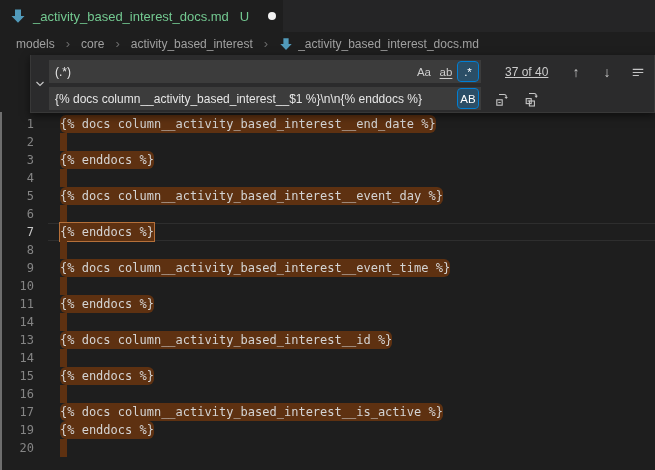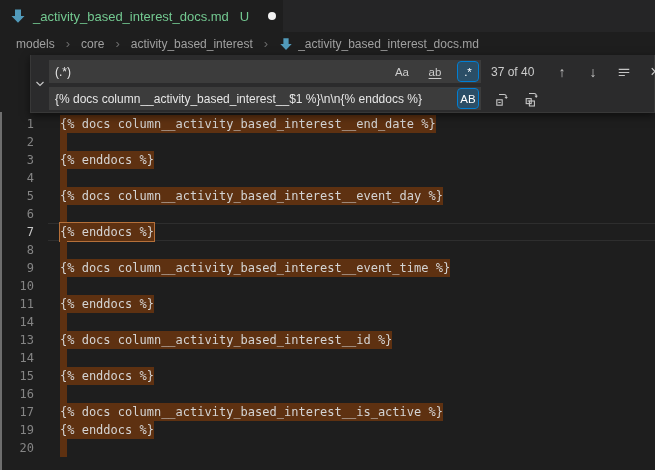--- a/index.html
+++ b/index.html
@@ -29,49 +29,49 @@
   .crumb-file{display:flex;align-items:center;gap:5px;}
   .crumb-file .md-icon{width:14px;height:14px;}
   
   .editor{position:absolute;top:55px;left:0;right:0;bottom:0;background:#1e1e1e;}
   .left-strip{position:absolute;left:0;top:57px;bottom:0;width:2px;background:#6e6e6e;}
   .lines{position:absolute;top:60px;left:0;right:0;font-family:"DejaVu Sans Mono","Liberation Mono",monospace;font-size:12px;color:#d4d4d4;}
   .row{display:flex;height:18px;line-height:18px;}
   .gutter{width:48px;flex:none;padding-right:14px;text-align:right;color:#858585;font-size:12px;cursor:pointer;}
   .content{flex:1;position:relative;cursor:text;}
   .line-text{display:inline-block;height:18px;margin-left:12px;white-space:pre;}
-  .m-full .line-text{background:var(--match-highlight);}
+  .m-full .line-text{background:var(--match-highlight);border-radius:6px;}
   .m-empty .line-text{background:var(--match-highlight);width:7px;}
   .m-current .line-text{background:var(--match-highlight);outline:1px solid var(--current-match-border);}
   .m-current .content{box-shadow:inset 0 1px 0 #2e2e2e,inset 0 -1px 0 #2e2e2e;}
   .m-current .gutter{color:#c6c6c6;}
   
   .find-widget{
     position:absolute;top:55px;left:30px;right:0;height:58px;
     background:#2b2b2c;border:1px solid #383838;border-top:none;
     box-shadow:0 3px 8px rgba(0,0,0,.55);display:flex;z-index:5;
   }
   .toggle-col{width:18px;flex:none;display:flex;align-items:center;justify-content:center;cursor:pointer;}
   .fw-body{flex:1;padding:5px 8px 3px 0;display:flex;flex-direction:column;gap:4px;}
   .fw-row{display:flex;align-items:center;height:23px;}
   .input-wrap{position:relative;width:432px;flex:none;height:23px;}
   .fw-input{
     width:100%;height:100%;background:#3c3c3c;border:none;outline:none;color:#e6e6e6;
     font-family:"Liberation Sans",sans-serif;font-size:12px;padding:0 6px;
   }
   .search-input{padding-right:72px;}
   .replace-input{padding-right:19px;}
-  .opts{position:absolute;right:3px;top:2px;display:flex;gap:13px;}
+  .opts{position:absolute;right:3px;top:2px;display:flex;gap:2px;}
   .opt{
     min-width:20px;height:19px;display:flex;align-items:center;justify-content:center;
     font-size:11.5px;color:#cccccc;cursor:pointer;border-radius:3px;padding:0 2px;
   }
   .opt.underlined{text-decoration:underline;text-underline-offset:2px;}
   .opt.active{outline:1px solid var(--accent-blue);background:rgba(0,127,212,.28);color:#ffffff;}
-  .count{margin-left:10px;font-size:12px;color:#cccccc;white-space:nowrap;min-width:62px;}
+  .count{margin-left:24px;font-size:12px;color:#cccccc;white-space:nowrap;min-width:62px;text-decoration:underline;}
   .nav-btns{margin-left:auto;display:flex;align-items:center;gap:13px;padding-right:6px;}
   .icon-btn{
     width:18px;height:18px;display:flex;align-items:center;justify-content:center;
     color:#c5c5c5;font-size:14px;cursor:pointer;border-radius:3px;
   }
   .replace-btns{display:flex;align-items:center;gap:12px;margin-left:12px;}
   .close-glyph{font-size:16px;}
   svg{display:block;}
 </style>
 </head>

